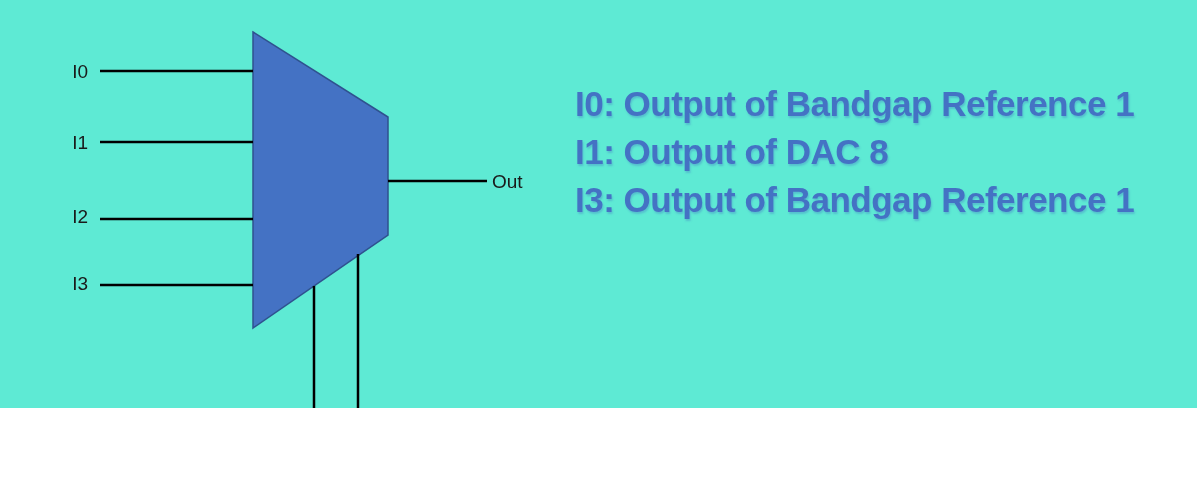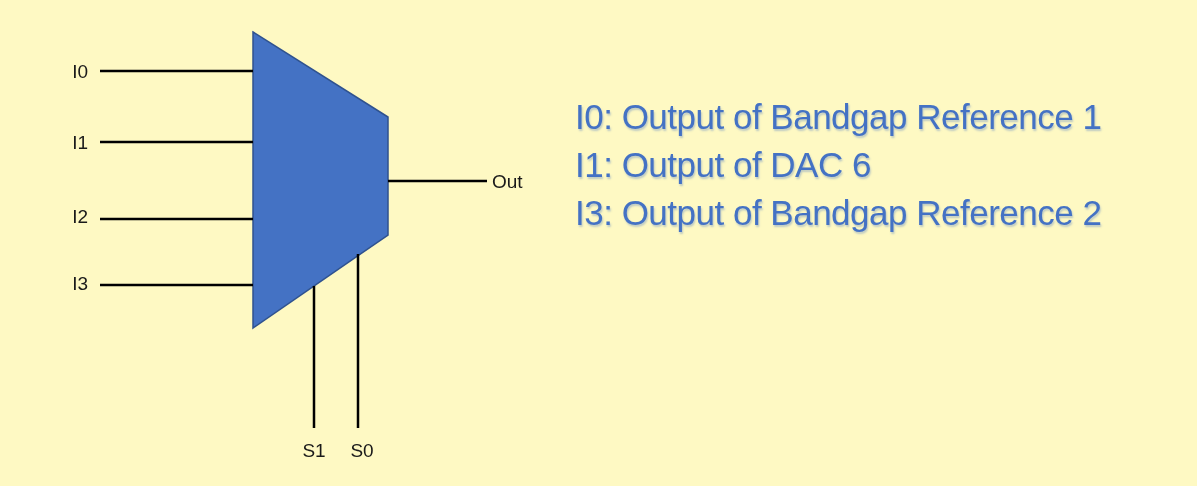--- a/index.html
+++ b/index.html
@@ -4,22 +4,22 @@
 <style>
   html, body {
     margin: 0;
     padding: 0;
     background: #ffffff;
     font-family: "Liberation Sans", sans-serif;
   }
   .canvas {
     position: relative;
     width: 1197px;
-    height: 486px;
-    background: #fef9c3;
+    height: 408px;
+    background: #5eead4;
     overflow: hidden;
   }
   .diagram-svg {
     position: absolute;
     left: 0;
     top: 0;
   }
   .mux-body {
     stroke: #2F528F;
     stroke-width: 1.5;
@@ -29,27 +29,27 @@
     stroke-linecap: butt;
   }
   .pin-label {
     font-family: "Liberation Sans", sans-serif;
     font-size: 19px;
     fill: #1a1a1a;
   }
   .annotations {
     position: absolute;
     left: 575px;
-    top: 93px;
+    top: 80px;
     width: 600px;
     color: #4472C4;
     font-size: 35px;
     line-height: 48px;
     letter-spacing: -0.5px;
-    font-weight: 400;
+    font-weight: 700;
     text-shadow: 1px 2px 2px rgba(68, 114, 196, 0.35);
     white-space: nowrap;
   }
   .annotation-line {
     height: 48px;
   }
 </style>
 </head>
 <body>
 
@@ -75,17 +75,17 @@
     <text class="pin-label" x="88" y="283" text-anchor="end" dominant-baseline="central">I3</text>
 
     <text class="pin-label" x="492" y="181" text-anchor="start" dominant-baseline="central">Out</text>
 
     <text class="pin-label" x="314" y="450" text-anchor="middle" dominant-baseline="central">S1</text>
     <text class="pin-label" x="362" y="450" text-anchor="middle" dominant-baseline="central">S0</text>
   </svg>
 
   <div class="annotations">
     <div class="annotation-line">I0: Output of Bandgap Reference 1</div>
-    <div class="annotation-line">I1: Output of DAC 6</div>
-    <div class="annotation-line">I3: Output of Bandgap Reference 2</div>
+    <div class="annotation-line">I1: Output of DAC 8</div>
+    <div class="annotation-line">I3: Output of Bandgap Reference 1</div>
   </div>
 
 </div>
 
 </body></html>

